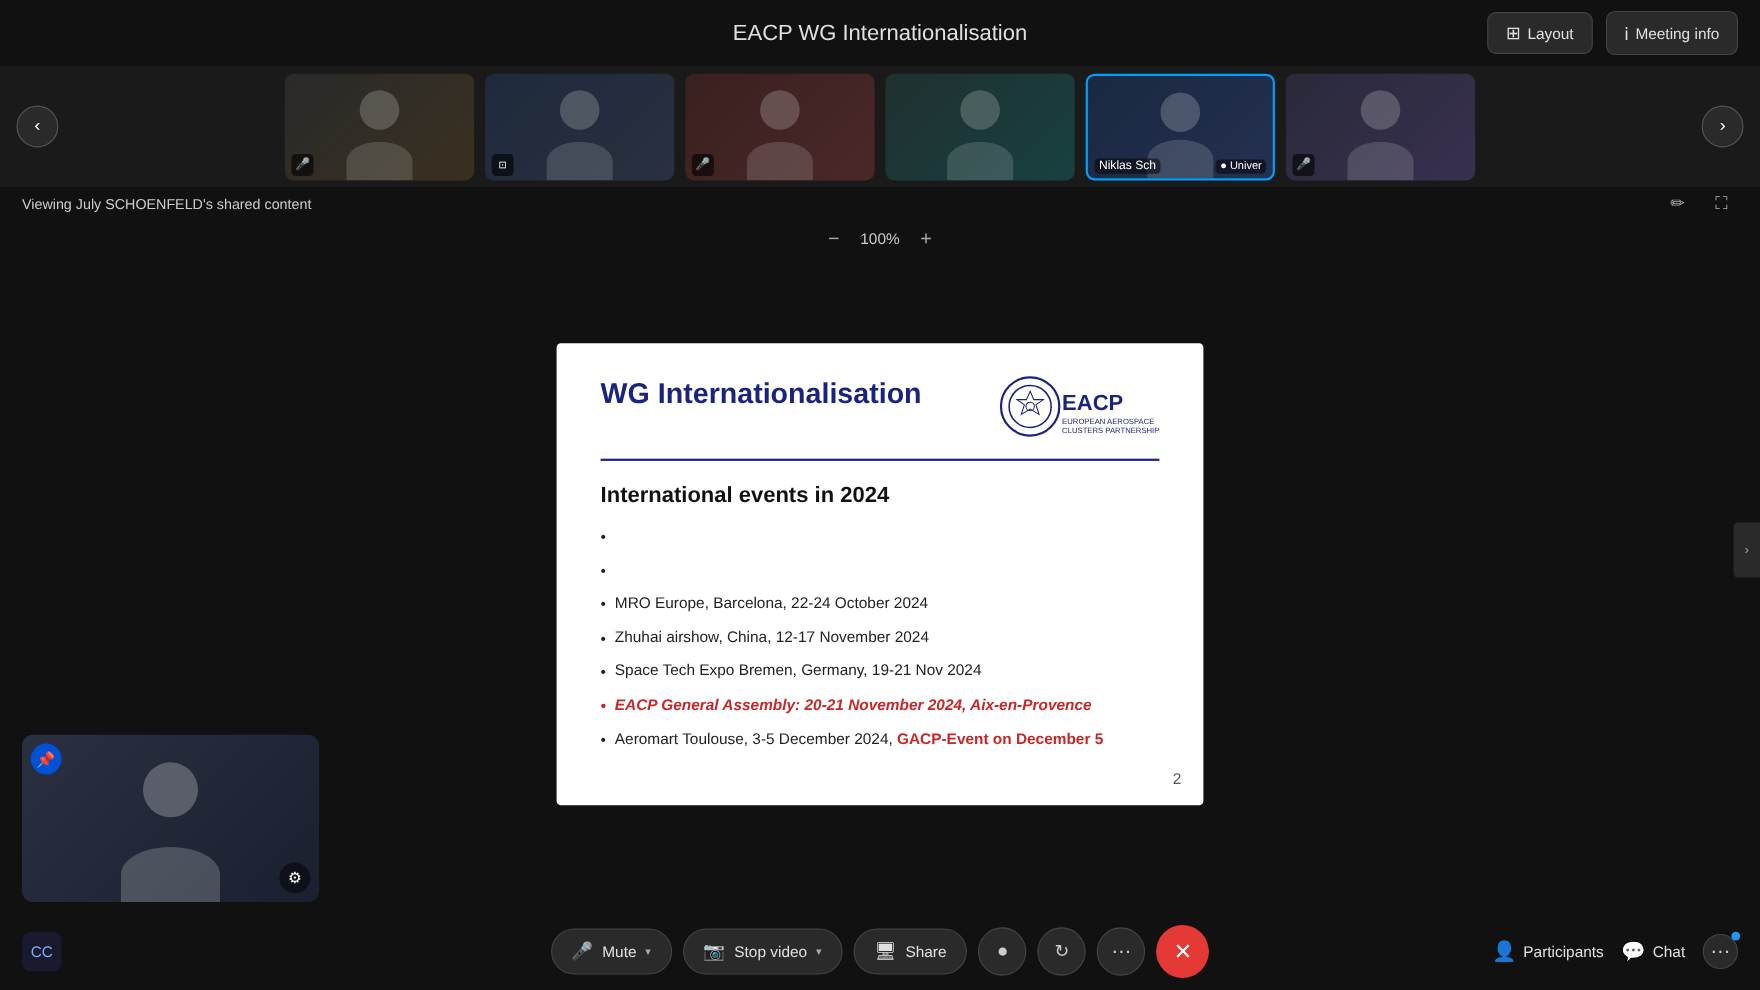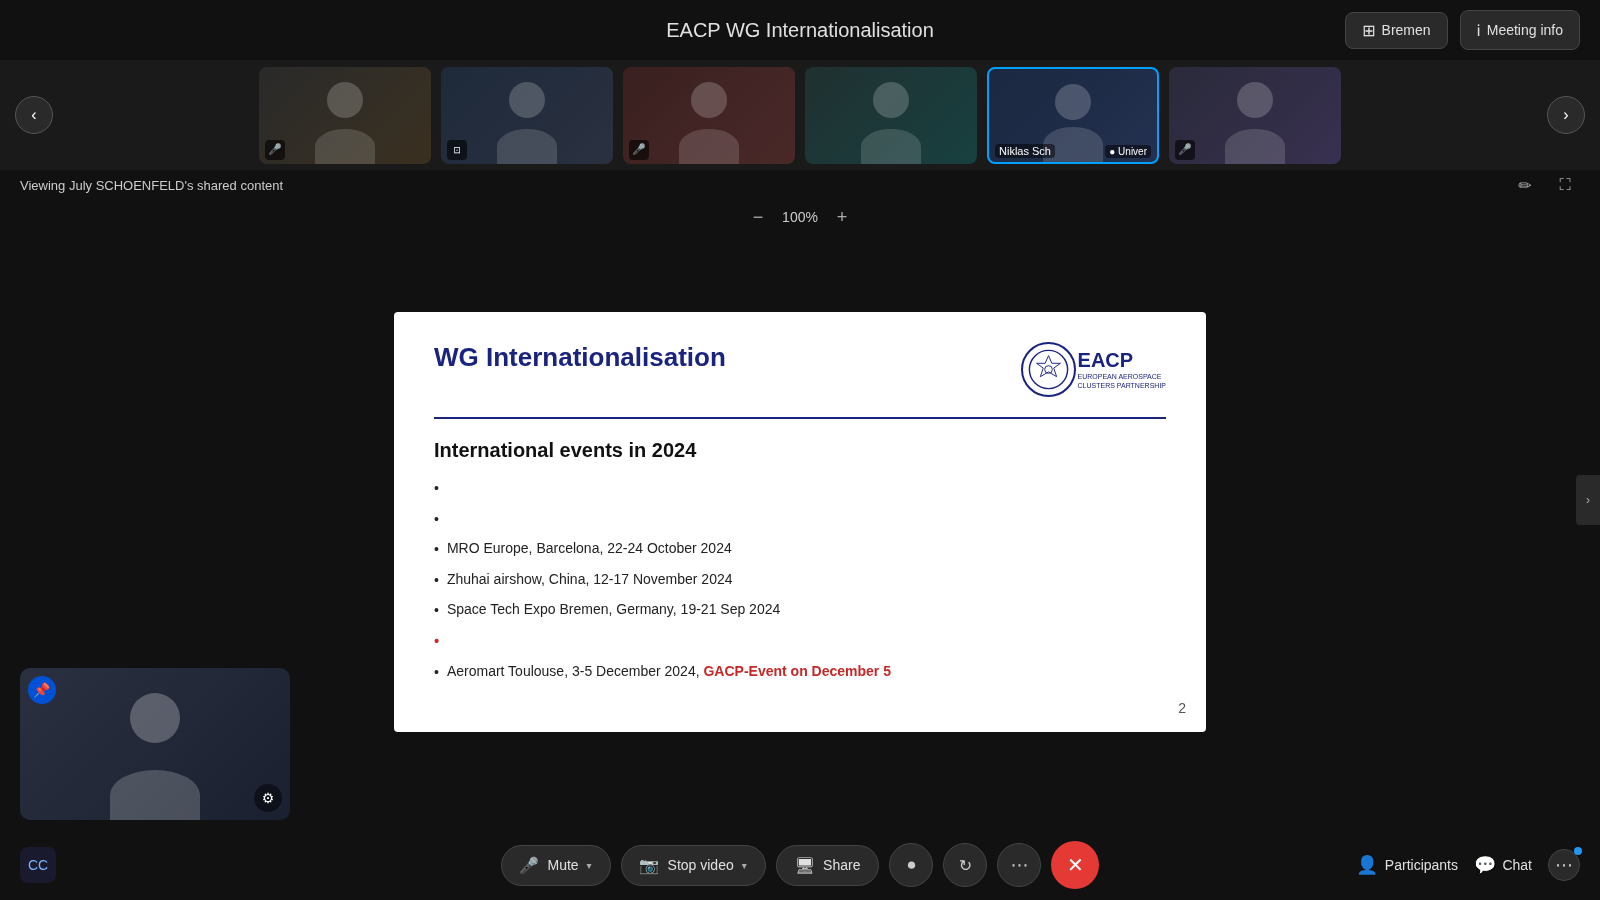--- a/index.html
+++ b/index.html
@@ -229,21 +229,21 @@
       display: flex;
       align-items: center;
       justify-content: center;
       color: #aaa;
       cursor: pointer;
       font-size: 16px;
     }
 
     
     .slide-container {
-      width: 812px;
+      width: 588px;
       min-height: 420px;
       background: #fff;
       border-radius: 4px;
       padding: 30px 40px;
       position: relative;
       margin-top: 44px;
     }
 
     .slide-header {
       display: flex;
@@ -251,21 +251,21 @@
       align-items: flex-start;
       margin-bottom: 20px;
     }
     .slide-title {
       font-size: 26px;
       font-weight: 700;
       color: #1a237e;
     }
     .eacp-logo {
       display: flex;
-      align-items: center;
+      align-items: flex-end;
       gap: 2px;
     }
     .eacp-logo-circle {
       width: 55px;
       height: 55px;
       border: 2px solid #1a237e;
       border-radius: 50%;
       display: flex;
       align-items: center;
       justify-content: center;
@@ -532,21 +532,21 @@
     }
   </style>
 </head>
 <body>
 
 <div class="top-bar">
   <span class="meeting-title">EACP WG Internationalisation</span>
   <div class="top-bar-right">
     <button class="top-btn">
       <span class="top-btn-icon">⊞</span>
-      <span>Bremen</span>
+      <span>Layout</span>
     </button>
     <button class="top-btn">
       <span class="top-btn-icon">ℹ</span>
       <span>Meeting info</span>
     </button>
   </div>
 </div>
 
 <div class="participant-strip">
   <div class="nav-arrow left">‹</div>
@@ -631,24 +631,25 @@
       <li class="event-item">
         <span class="bullet">•</span>
         <span>MRO Europe, Barcelona, 22-24 October 2024</span>
       </li>
       <li class="event-item">
         <span class="bullet">•</span>
         <span>Zhuhai airshow, China, 12-17 November 2024</span>
       </li>
       <li class="event-item">
         <span class="bullet">•</span>
-        <span>Space Tech Expo Bremen, Germany, 19-21 Sep 2024</span>
+        <span>Space Tech Expo Bremen, Germany, 19-21 Nov 2024</span>
       </li>
       <li class="event-item highlight">
         <span class="bullet">•</span>
+        <span>EACP General Assembly: 20-21 November 2024, Aix-en-Provence</span>
       </li>
       <li class="event-item">
         <span class="bullet">•</span>
         <span>Aeromart Toulouse, 3-5 December 2024, <span class="event-part-red">GACP-Event on December 5</span></span>
       </li>
     </ul>
 
     <div class="slide-page-num">2</div>
   </div>
 

